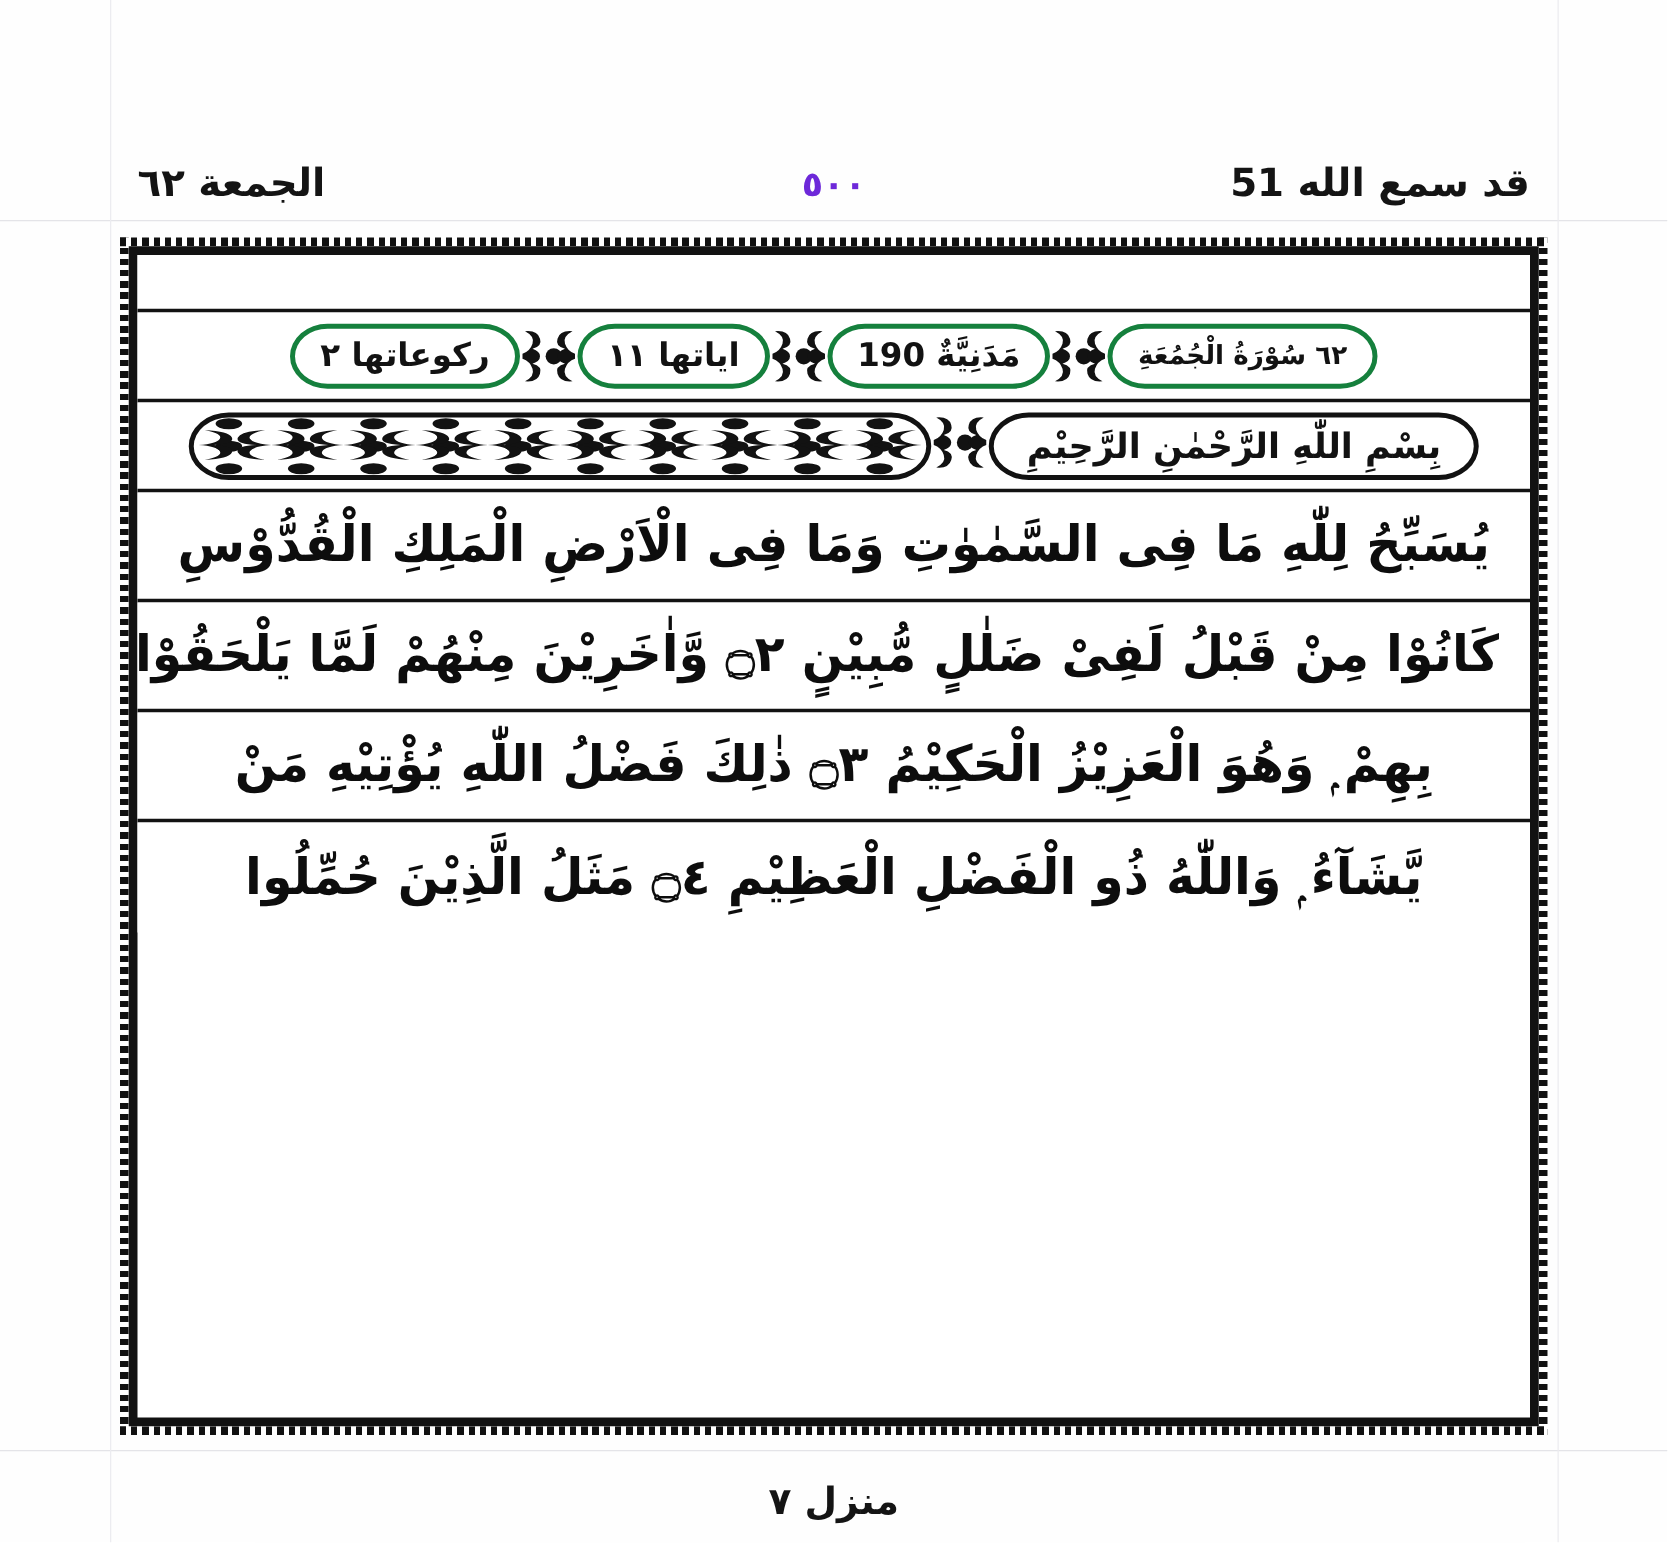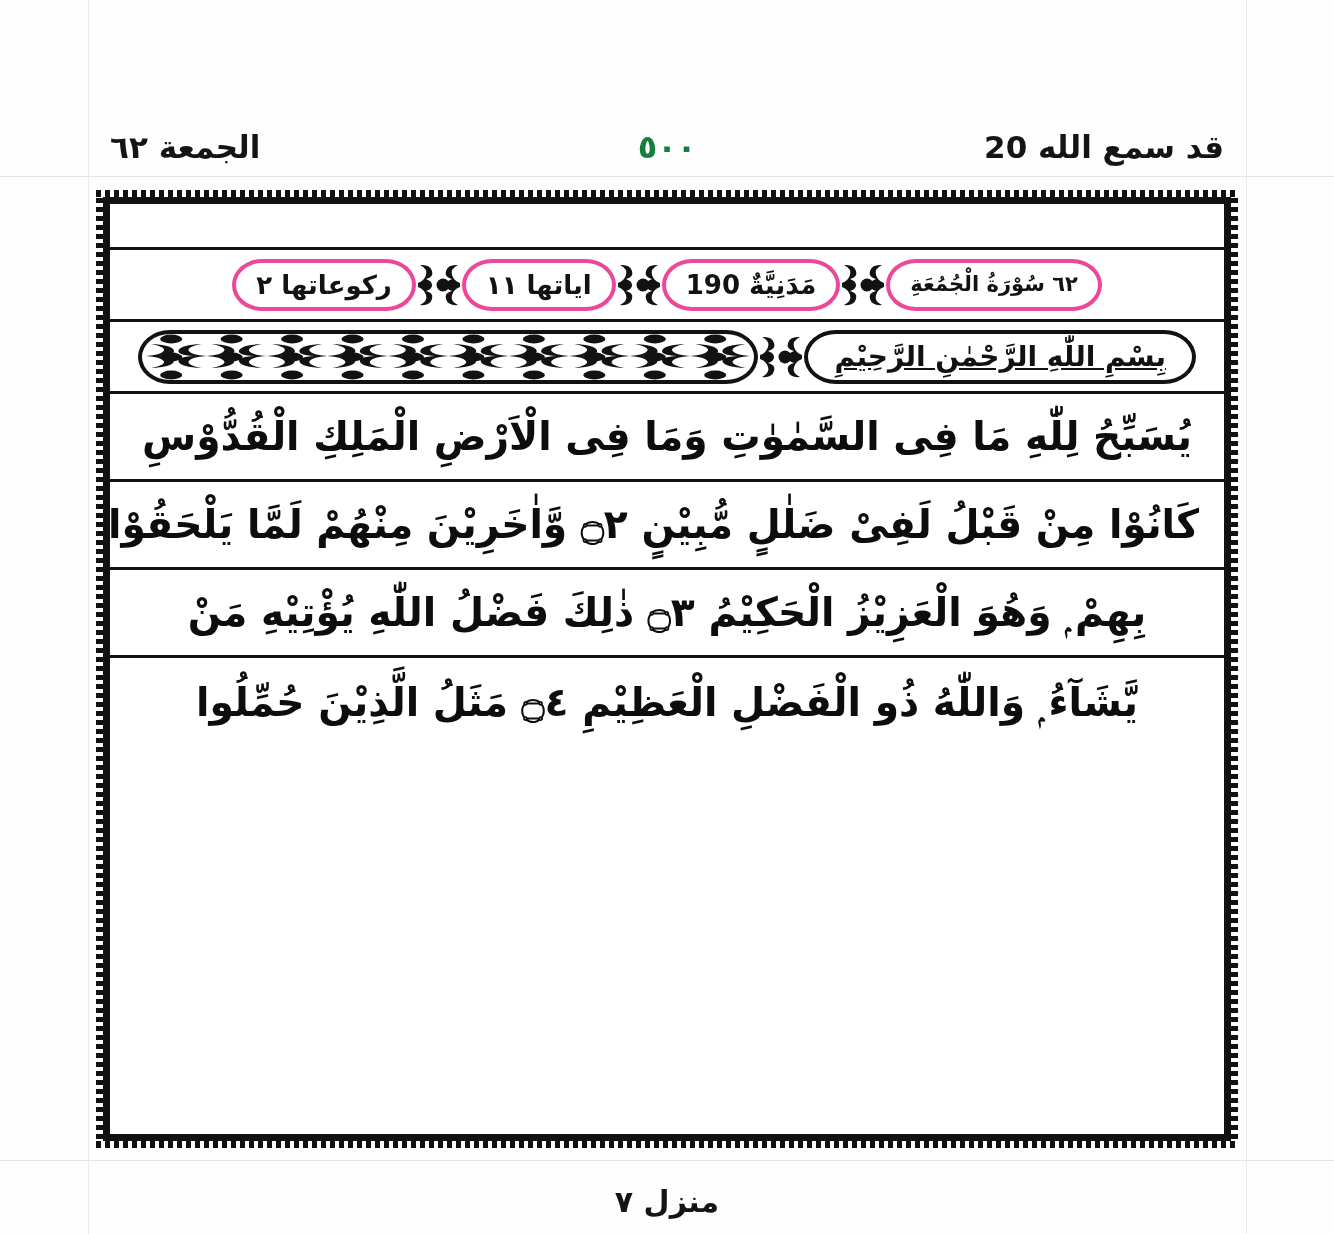--- a/index.html
+++ b/index.html
@@ -64,27 +64,27 @@
     font-size: 31px;
     font-weight: 700;
     letter-spacing: -1px;
     white-space: nowrap;
     color: #141414;
     text-align: right;
   }
   .hdr-juz  { margin-right: 22px; }
   .hdr-sura { margin-left: 22px; }
   .hdr-page {
-    font-size: 32px;
+    font-size: 28px;
     font-weight: 700;
     letter-spacing: 5px;
     position: absolute;
     left: 50%;
     transform: translateX(-50%);
-    color: #15803d;
+    color: #6d28d9;
   }
 
   
   .frame-outer {
     position: absolute;
     top: 190px;
     left: 96px;
     width: 1142px;
     height: 958px;
     box-sizing: border-box;
@@ -125,21 +125,21 @@
   .row-bismillah  { height: 72px; }
   .row-aya        { height: 88px; }
 
   
   .cartouche {
     display: flex;
     align-items: center;
     justify-content: center;
     height: 52px;
     box-sizing: border-box;
-    border: 4px solid #ec4899;
+    border: 4px solid #15803d;
     border-radius: 30px / 26px;
     background: #fff;
     direction: rtl;
     padding: 0 6px;
     position: relative;
   }
 
   .title-strip {
     display: flex;
     flex-direction: row;
@@ -176,27 +176,25 @@
   .orn-band {
     flex: 1 1 auto;
     height: 46px;
     min-width: 40px;
     overflow: hidden;
   }
   .orn-band svg { display: block; height: 100%; width: 100%; }
 
   .bismillah-wrap {
     display: flex;
-    align-items: center;
-    direction: rtl;
-    width: 100%;
-    padding: 0 28px;
+    direction: rtl;
+    width: 100%;
+    padding: 0 41px;
     box-sizing: border-box;
     gap: 0;
-    text-decoration: underline;
   }
 
   .bism-capsule {
     display: flex;
     align-items: center;
     height: 54px;
     box-sizing: border-box;
     border: 4px solid #121212;
     border-radius: 32px / 27px;
     background: #fff;
@@ -252,21 +250,21 @@
 <body>
 
 <div class="page">
 
   <div class="guide guide-top"></div>
   <div class="guide guide-bottom"></div>
   <div class="guide-left"></div>
   <div class="guide-right"></div>
 
   <div class="header">
-    <div class="hdr-text hdr-juz">قد سمع الله 20</div>
+    <div class="hdr-text hdr-juz">قد سمع الله 51</div>
 
     <div class="hdr-text hdr-page">٥٠٠</div>
 
     <div class="hdr-text hdr-sura">الجمعة ٦٢</div>
   </div>
 
   <div class="frame-outer">
   <div class="frame-inner">
 
     <div class="row row-blank"></div>

